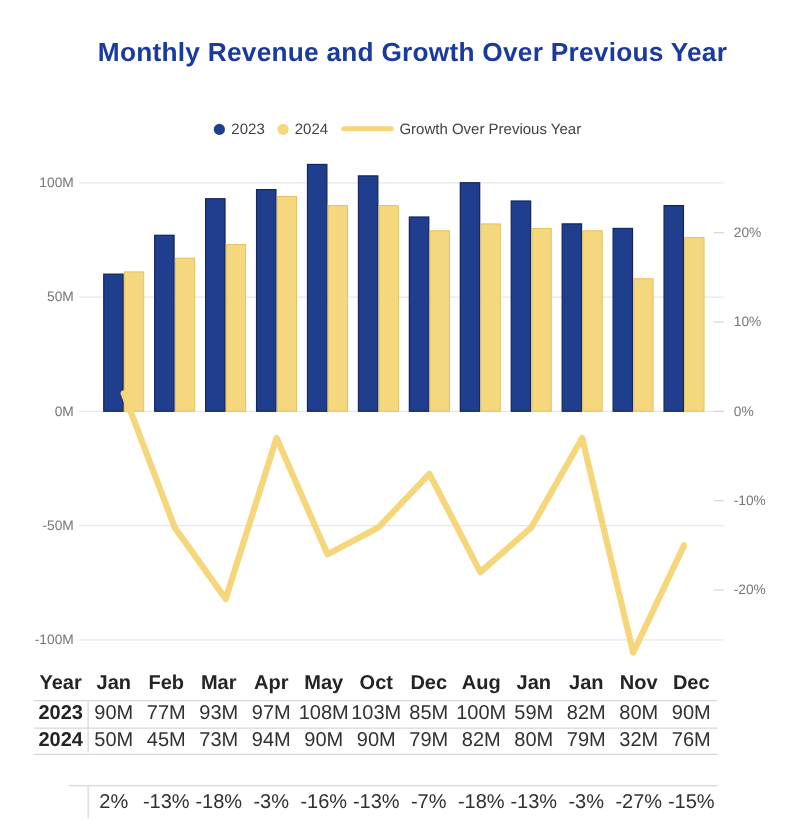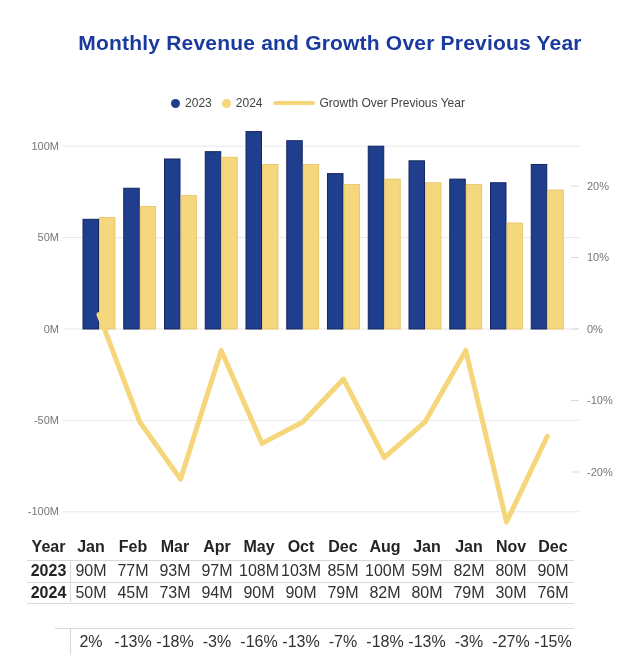--- a/index.html
+++ b/index.html
@@ -148,21 +148,21 @@
       <div class="cell data-row">50M</div>
       <div class="cell data-row">45M</div>
       <div class="cell data-row">73M</div>
       <div class="cell data-row">94M</div>
       <div class="cell data-row">90M</div>
       <div class="cell data-row">90M</div>
       <div class="cell data-row">79M</div>
       <div class="cell data-row">82M</div>
       <div class="cell data-row">80M</div>
       <div class="cell data-row">79M</div>
-      <div class="cell data-row">30M</div>
+      <div class="cell data-row">32M</div>
       <div class="cell data-row">76M</div>
       <div class="vsep" id="main-vsep" style="left: 43px; top: 27px; height: 41px;"></div>
     </div>
 
   <div class="tbl" id="growth-table">
 
   <div class="cell growth-cell"></div>
       <div class="cell growth-cell">2%</div>
       <div class="cell growth-cell">-13%</div>
       <div class="cell growth-cell">-18%</div>

